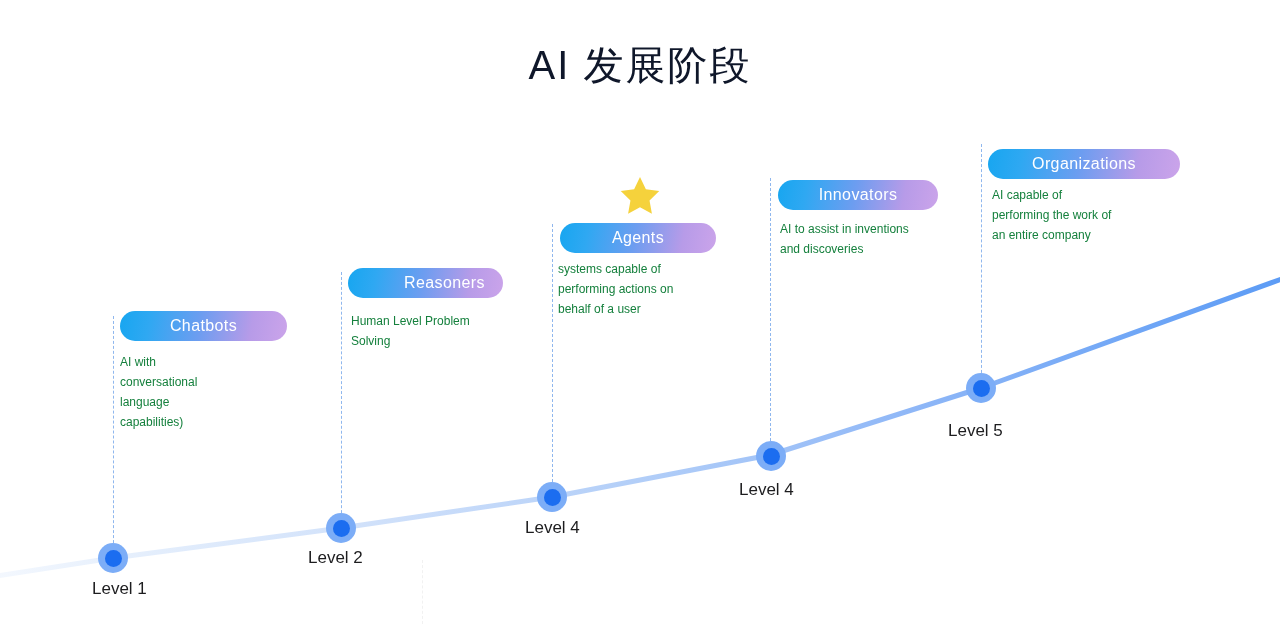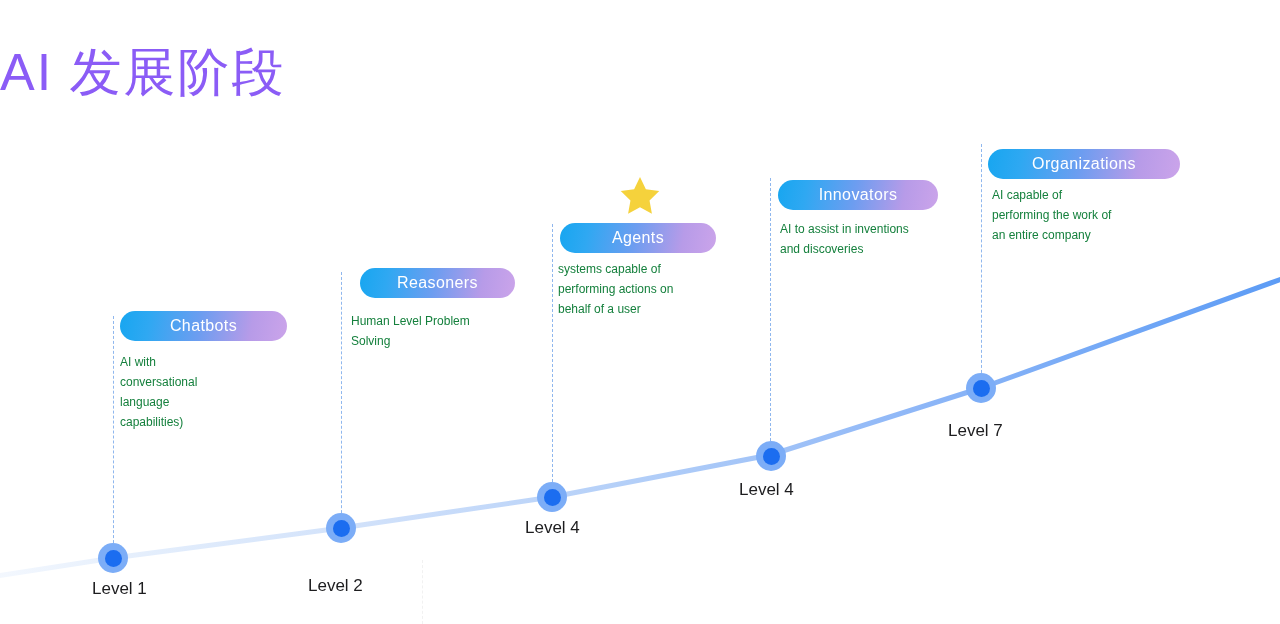--- a/index.html
+++ b/index.html
@@ -20,24 +20,25 @@
     height: 624px;
     background: #ffffff;
   }
 
   
   .title {
     position: absolute;
     left: 0;
     top: 38px;
     width: 1280px;
-    font-size: 52px;
+    text-align: center;
+    font-size: 40px;
     font-weight: 400;
     letter-spacing: 2px;
-    color: #8b5cf6;
+    color: #0f172a;
     white-space: nowrap;
   }
 
   
   .trendline {
     position: absolute;
     left: 0;
     top: 0;
     width: 1280px;
     height: 624px;
@@ -153,27 +154,27 @@
 language
 capabilities)</div>
     <div class="node" style="left:98px; top:543px;">
       <div class="core"></div>
     </div>
     <div class="level-label" style="left:92px; top:579px;">Level 1</div>
   </div>
 
   <div class="stage-group">
     <div class="connector" style="left:341px; top:272px; height:256px;"></div>
-    <div class="pill" style="left:360px; top:268px; width:155px;">Reasoners</div>
+    <div class="pill" style="left:348px; top:268px; width:155px;text-align:right;">Reasoners</div>
     <div class="desc" style="left:351px; top:311px; width:230px;">Human Level Problem
 Solving</div>
     <div class="node" style="left:326px; top:513px;">
       <div class="core"></div>
     </div>
-    <div class="level-label" style="left:308px; top:548px;margin-top:28px;">Level 2</div>
+    <div class="level-label" style="left:308px; top:548px;">Level 2</div>
   </div>
 
   <div class="stage-group">
     <div class="connector" style="left:552px; top:224px; height:273px;"></div>
     <svg class="star" viewBox="0 0 24 24" style="left:618px; top:174px;">
       <path d="M12 1.6 L15.2 8.3 L22.5 9.3 L17.2 14.4 L18.5 21.7 L12 18.2 L5.5 21.7 L6.8 14.4 L1.5 9.3 L8.8 8.3 Z" fill="#F5D23C"></path>
     </svg>
     <div class="pill" style="left:560px; top:223px; width:156px;">Agents</div>
     <div class="desc" style="left:558px; top:259px; width:200px;">systems capable of
 performing actions on
@@ -197,16 +198,16 @@
 
   <div class="stage-group">
     <div class="connector" style="left:981px; top:144px; height:244px;"></div>
     <div class="pill" style="left:988px; top:149px; width:192px;">Organizations</div>
     <div class="desc" style="left:992px; top:185px; width:200px;">AI capable of
 performing the work of
 an entire company</div>
     <div class="node" style="left:966px; top:373px;">
       <div class="core"></div>
     </div>
-    <div class="level-label" style="left:948px; top:421px;">Level 7</div>
+    <div class="level-label" style="left:948px; top:421px;">Level 5</div>
   </div>
 
 </div>
 
 </body></html>

